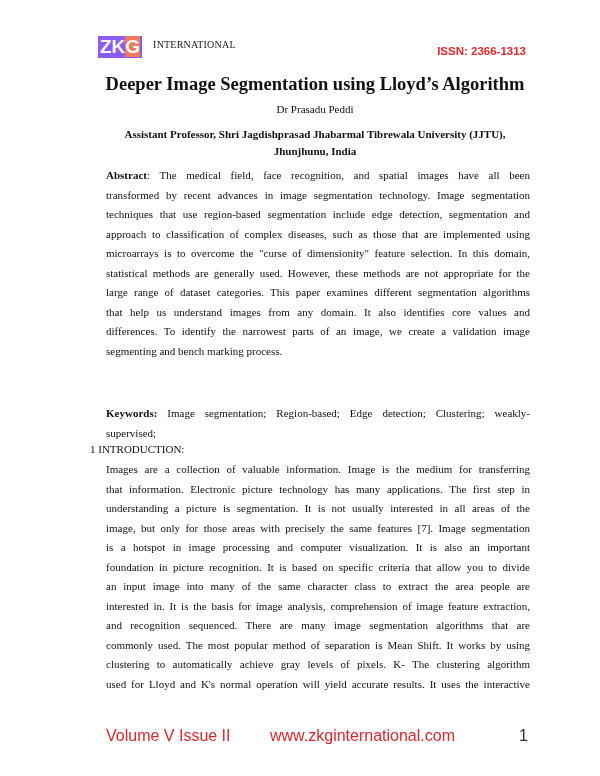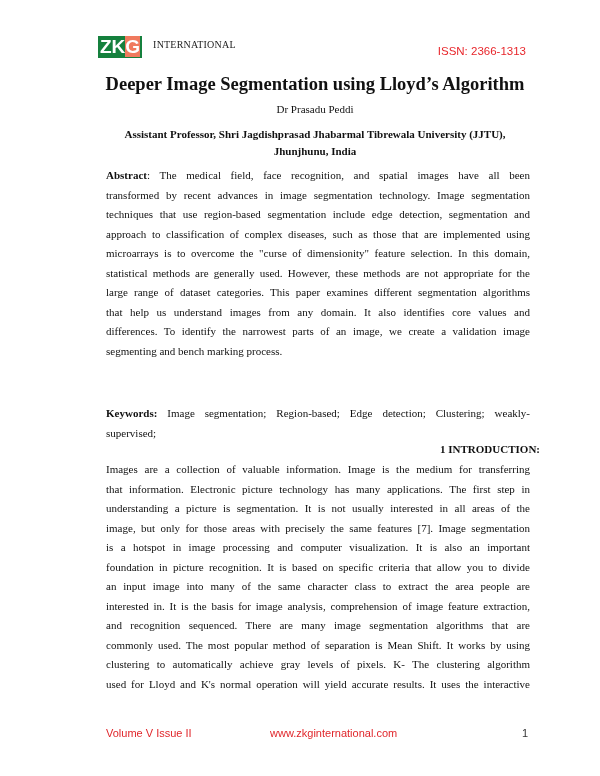--- a/index.html
+++ b/index.html
@@ -23,21 +23,21 @@
       height: 30px;
     }
     .logo {
       position: absolute;
       left: 0;
       top: 0;
       display: flex;
       align-items: center;
     }
     .logo-box {
-      background: #15803d;
+      background: #8b5cf6;
       color: #ffffff;
       font-family: "Liberation Sans", "DejaVu Sans", sans-serif;
       font-weight: bold;
       font-size: 19px;
       line-height: 20px;
       padding: 1px 2px 0 2px;
       letter-spacing: 0px;
       height: 21px;
     }
     .logo-box .g {
@@ -50,21 +50,21 @@
       color: #222;
       letter-spacing: 0.2px;
       position: relative;
       top: -3px;
     }
     .issn {
       position: absolute;
       right: 4px;
       top: 9px;
       font-family: "Liberation Sans", "DejaVu Sans", sans-serif;
-      font-weight: normal;
+      font-weight: bold;
       font-size: 11.5px;
       color: #e8262b;
     }
     .title {
       position: absolute;
       left: 90px;
       width: 450px;
       top: 74px;
       text-align: center;
       font-weight: bold;
@@ -98,42 +98,42 @@
       text-align: justify;
     }
     .abstract { top: 166px; }
     .keywords { top: 404px; }
     .body-block .lbl { font-weight: bold; }
     .section-head {
       position: absolute;
       left: 90px;
       width: 450px;
       top: 443px;
-      text-align: right;
-      font-weight: bold;
+      text-align: left;
+      font-weight: normal;
       font-size: 11px;
     }
     .intro { top: 460px; }
     .line {
       display: block;
       text-align: justify;
       text-align-last: justify;
       white-space: nowrap;
     }
     .line.last {
       text-align-last: left;
     }
     .footer {
       position: absolute;
       left: 106px;
       width: 424px;
       top: 727px;
       height: 16px;
       font-family: "Liberation Sans", "DejaVu Sans", sans-serif;
-      font-size: 11px;
+      font-size: 16px;
     }
     .footer .vol {
       position: absolute;
       left: 0;
       top: 0;
       color: #e0262b;
     }
     .footer .url {
       position: absolute;
       left: 164px;

